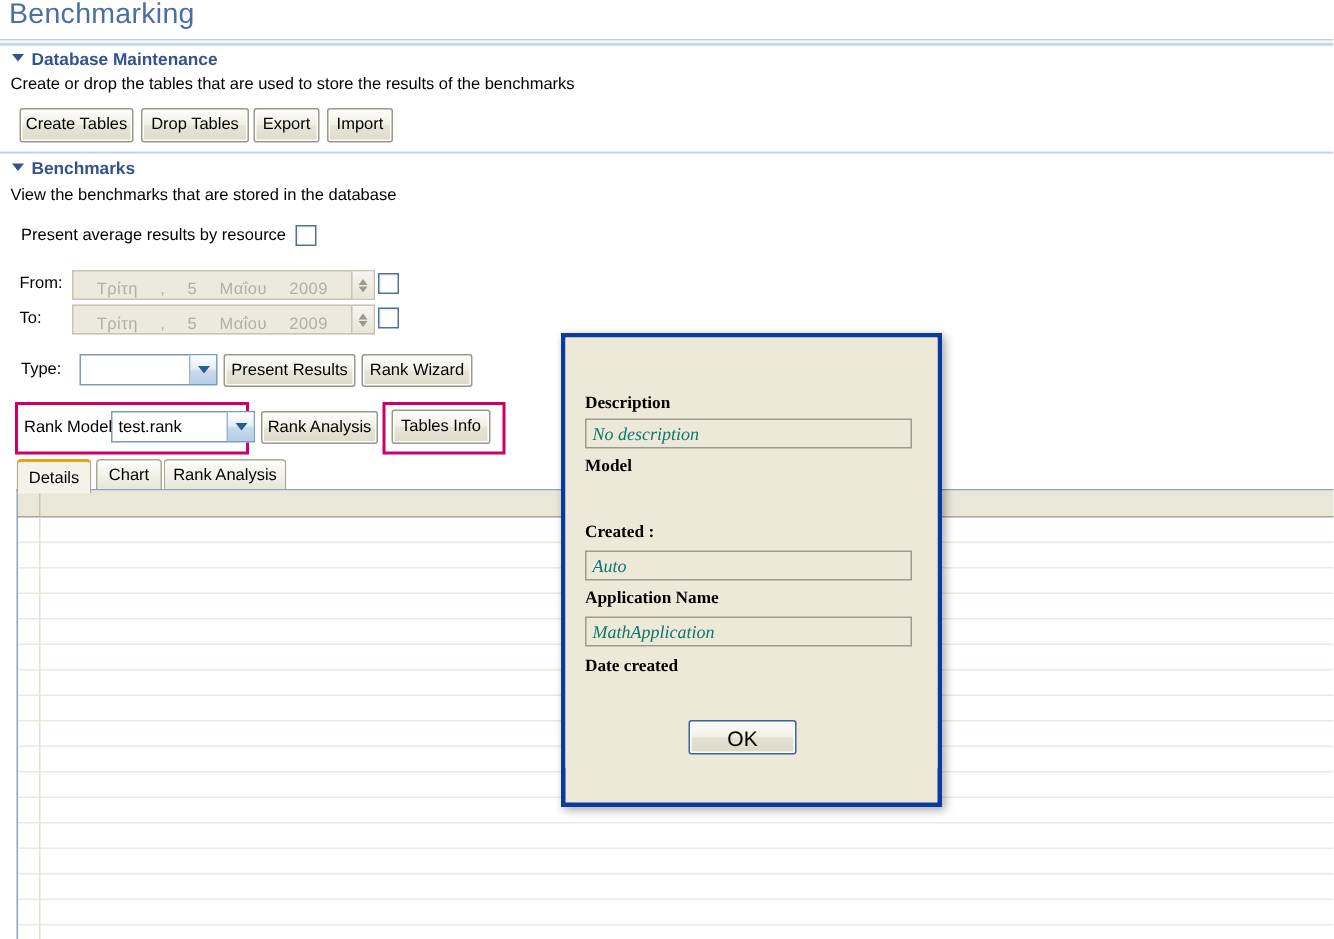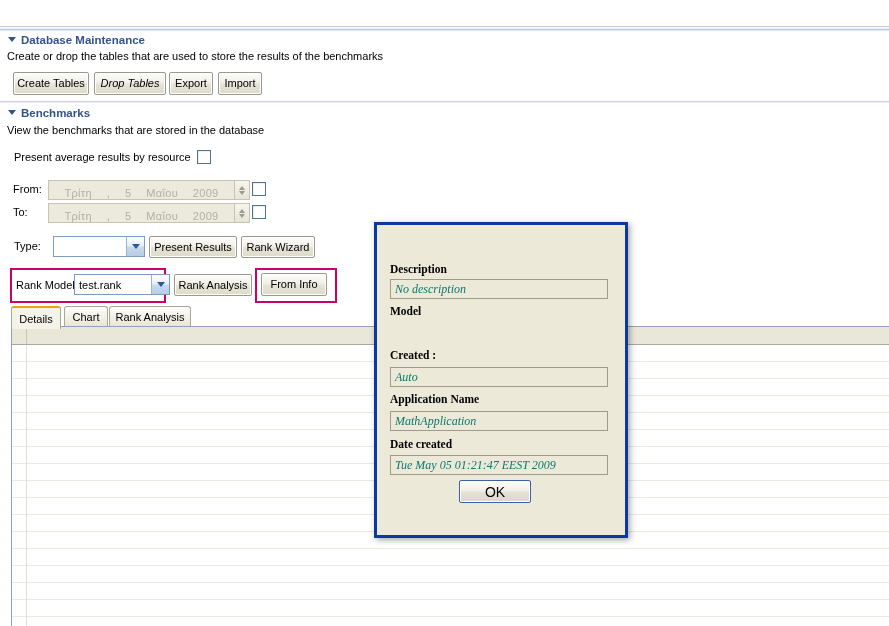--- a/index.html
+++ b/index.html
@@ -196,29 +196,30 @@
     box-shadow: inset 0 0 0 1px #ffffff;
     display:flex;align-items:center;justify-content:center;
     font-size:14px; cursor:default;
   }
 </style>
 </head>
 <body>
 
 <div id="root">
 
+  <div class="page-title">Benchmarking</div>
   <div class="title-rule"></div>
 
   <div class="section-head" style="left:8px; top:34px;">
     <span class="twisty"></span><span>Database Maintenance</span>
   </div>
   <div class="section-desc" style="left:7px; top:50px;">Create or drop the tables that are used to store the results of the benchmarks</div>
 
   <div class="btn" style="left:13px; top:72px; width:74px; height:21px;">Create Tables</div>
-  <div class="btn" style="left:94px; top:72px; width:70px; height:21px;font-style:italic;">Drop Tables</div>
+  <div class="btn" style="left:94px; top:72px; width:70px; height:21px;">Drop Tables</div>
   <div class="btn" style="left:169px; top:72px; width:42px; height:21px;">Export</div>
   <div class="btn" style="left:218px; top:72px; width:42px; height:21px;">Import</div>
 
   <div class="hr-sep" style="top:100px;"></div>
 
   <div class="section-head" style="left:8px; top:107px;">
     <span class="twisty"></span><span>Benchmarks</span>
   </div>
   <div class="section-desc" style="left:7px; top:124px;">View the benchmarks that are stored in the database</div>
 
@@ -271,21 +272,21 @@
   <div class="annot" style="left:255px; top:268px; width:78px; height:31px;"></div>
 
   <div class="lbl" style="left:16px; top:279px;">Rank Model</div>
   <div class="combo" style="left:74px; top:274px; width:94px; height:19px;">
     <div class="cval">test.rank</div>
     <div class="arrowbox">
         <span class="dn-arrow"></span>
       </div>
   </div>
   <div class="btn" style="left:174px; top:274px; width:76px; height:20px;">Rank Analysis</div>
-  <div class="btn" style="left:261px; top:273px; width:64px; height:21px;">From Info</div>
+  <div class="btn" style="left:261px; top:273px; width:64px; height:21px;">Tables Info</div>
 
   <div class="tabstrip">
     <div class="tab active" style="left:0px; width:48px;">Details</div>
     <div class="tab" style="left:53px; width:42px;">Chart</div>
     <div class="tab" style="left:98px; width:80px;">Rank Analysis</div>
   </div>
 
   <div class="tablewrap">
     <div class="thead">
       <div class="colsep" style="left:14px;"></div>
@@ -326,21 +327,18 @@
       <div class="fld-box" style="top:142px;">
           <span>Auto</span>
         </div>
 
       <div class="fld-label" style="left:13px; top:168px;">Application Name</div>
       <div class="fld-box" style="top:186px;">
           <span>MathApplication</span>
         </div>
 
       <div class="fld-label" style="left:13px; top:213px;">Date created</div>
-      <div class="fld-box" style="top:230px;">
-          <span>Tue May 05 01:21:47 EEST 2009</span>
-        </div>
 
       <div class="okbtn">OK</div>
     </div>
   </div>
 
 </div>
 
 </body></html>

